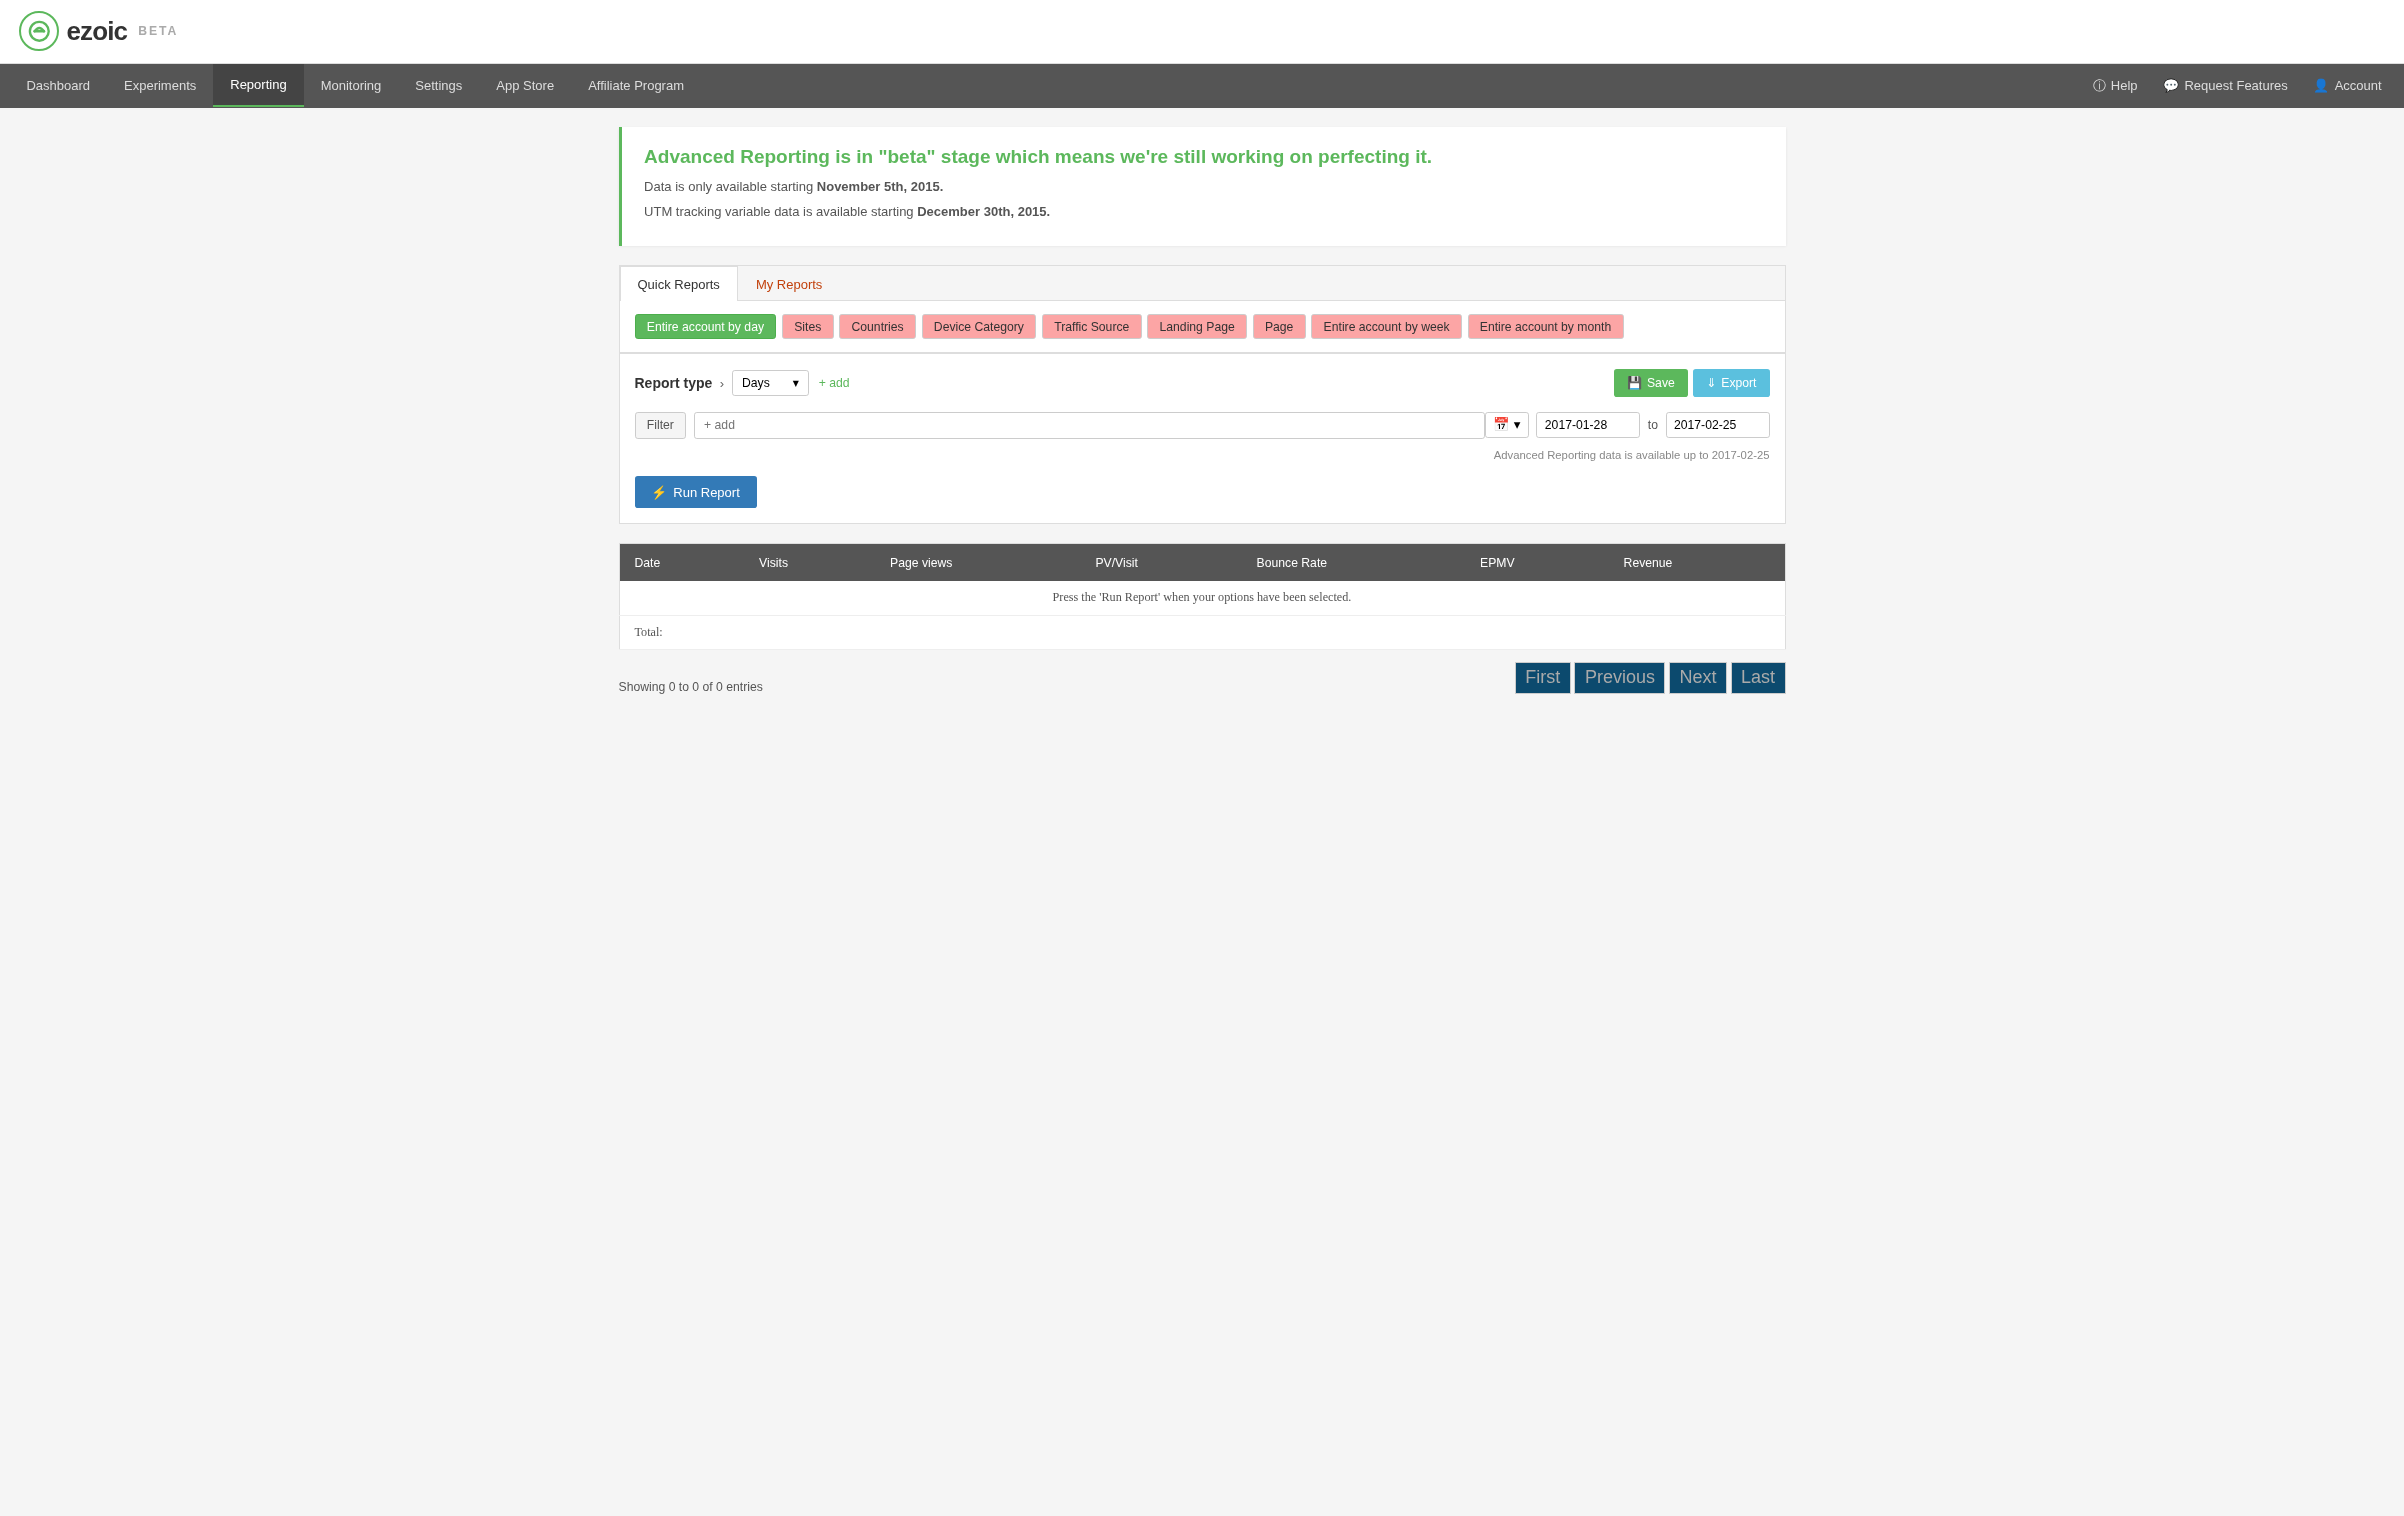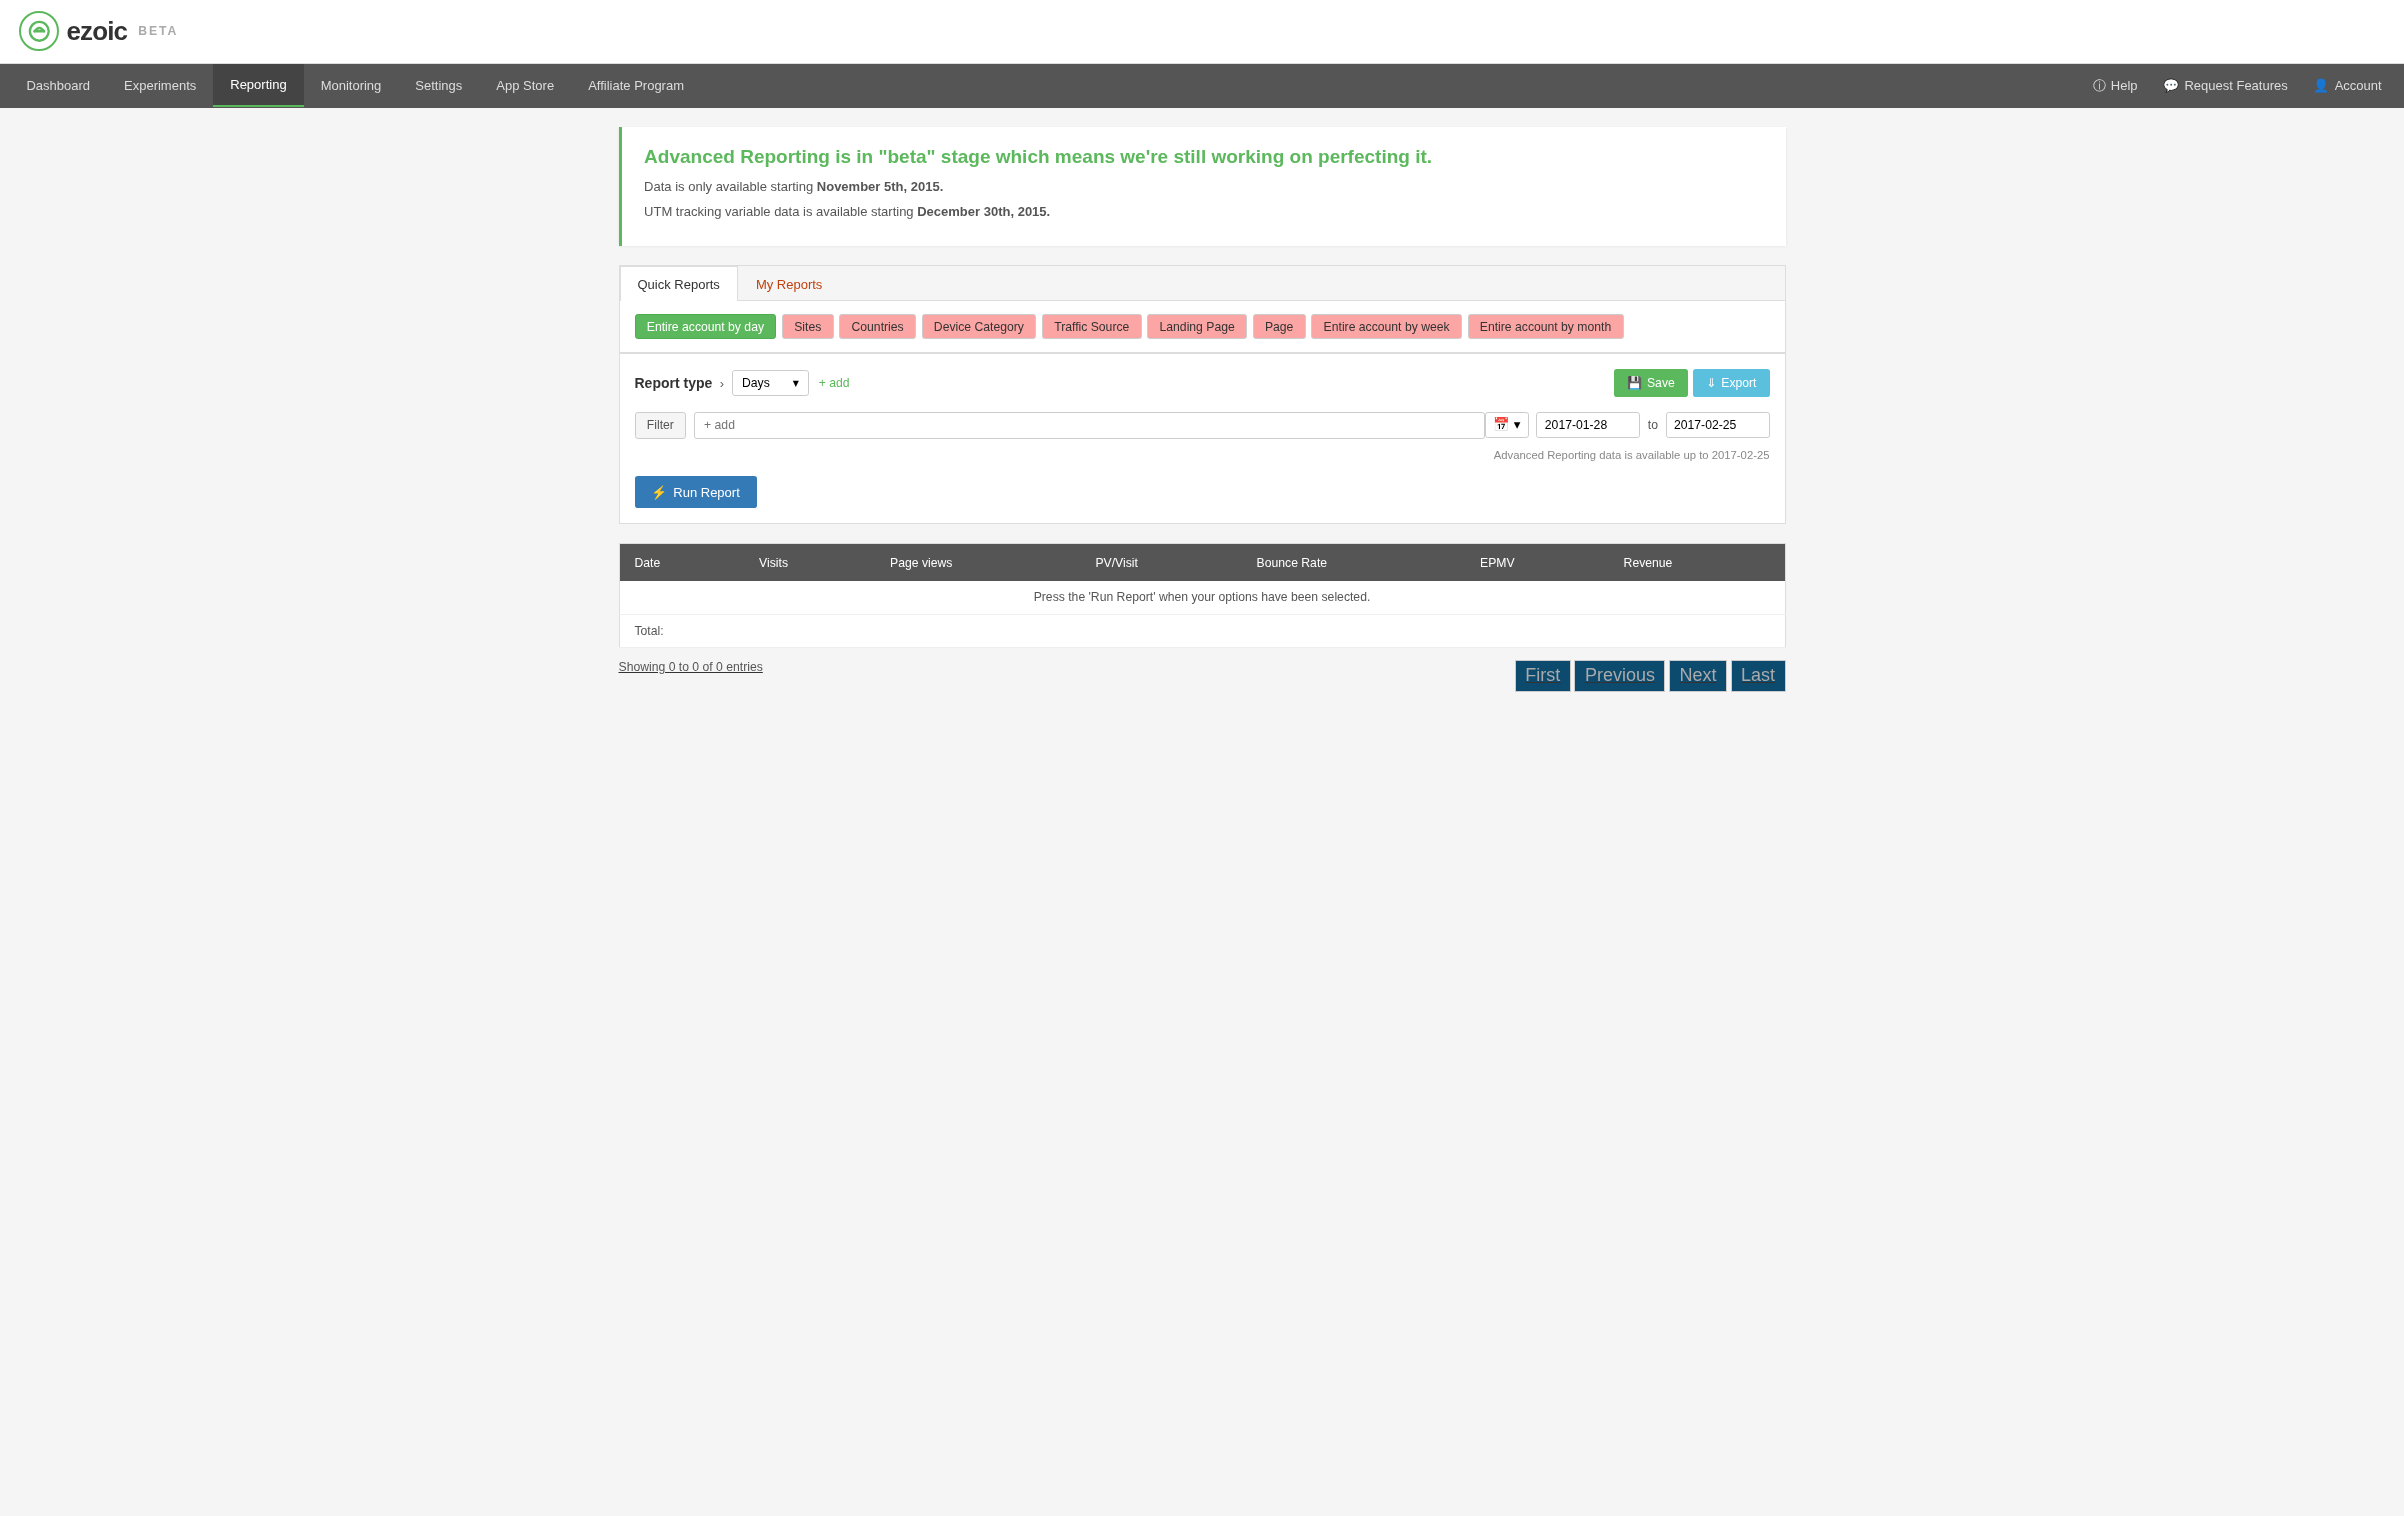--- a/index.html
+++ b/index.html
@@ -59,26 +59,26 @@
     .date-input { padding: 4.7px 7.5px; border: 0.9px solid #ccc; border-radius: 2.8px; font-size: 12.2px; width: 104px; }
     .date-to { font-size: 12.2px; color: #555; }
     .date-avail { font-size: 11.3px; color: #888; text-align: right; margin-top: 3.8px; }
 
     .run-report-btn { background: #337ab7; color: #fff; border: none; padding: 8.5px 17px; border-radius: 2.8px; cursor: pointer; font-size: 13px; display: flex; align-items: center; gap: 5.6px; margin-top: 15px; }
 
     
     .report-table { width: 100%; border-collapse: collapse; margin-top: 19px; background: #fff; border: 0.9px solid #ddd; }
     .report-table thead tr { background: #555; color: #fff; }
     .report-table thead th { padding: 11.3px 15px; text-align: left; font-weight: 500; font-size: 12.2px; }
-    .report-table tbody tr { border-bottom: 0.9px solid #eee; }
+    .report-table tbody tr { border-bottom: 0.9px solid #eee; font-family: Liberation Serif, serif; }
     .report-table tbody td { padding: 9.4px 15px; font-size: 12.2px; color: #555; }
     .empty-msg { text-align: center; color: #777; padding: 19px; }
 
     
-    .pagination-row { display: flex; align-items: flex-start; justify-content: space-between; padding: 11.3px 0; text-decoration: underline; }
+    .pagination-row { display: flex; align-items: flex-end; justify-content: space-between; padding: 11.3px 0; }
     .showing-text { font-size: 12.2px; color: #555; }
     .page-btns { display: flex; gap: 3.8px; }
     .page-btn { padding: 4.7px 9.4px; border: 0.9px solid #ccc; border-radius: 0; background: #0c4a6e; cursor: pointer; font-size: 18px; color: #555; }
     .page-btn:disabled, .page-btn.disabled { color: #aaa; cursor: default; }
 
     .filter-date-wrapper { display: flex; align-items: flex-start; width: 100%; }
     .filter-section { display: flex; flex-direction: column; flex: 1; }
     .date-section { display: flex; flex-direction: column; align-items: flex-end; }
   </style>
 </head>

